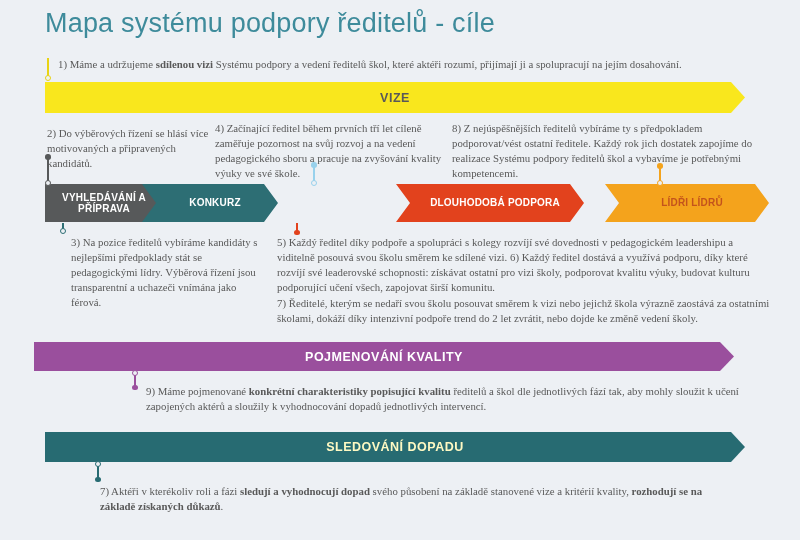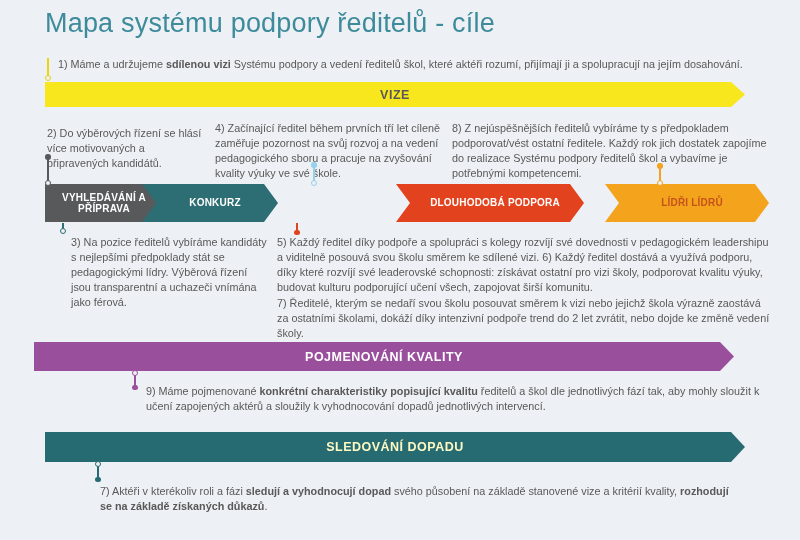--- a/index.html
+++ b/index.html
@@ -7,21 +7,21 @@
     width:800px;height:540px;overflow:hidden;position:relative;
     background:var(--bg);
     font-family:"Liberation Sans","DejaVu Sans",sans-serif;
     color:var(--text);
   }
   .abs{position:absolute;}
   .page-title{
     font-size:27px;font-weight:400;color:var(--title);letter-spacing:0.2px;
   }
   .note{
-    font-size:10.8px;line-height:1.38;color:var(--text);
+    font-size:10.8px;line-height:1.38;color:var(--text);font-family:Liberation Serif, serif;
   }
   .note b{font-weight:700;}
   
   .banner{
     display:flex;align-items:center;justify-content:center;
     font-weight:700;font-size:12.5px;letter-spacing:0.5px;
     clip-path:polygon(0 0,calc(100% - 14px) 0,100% 50%,calc(100% - 14px) 100%,0 100%);
   }
   .banner.vize{background:var(--yellow);color:var(--text);}
   .banner.kvalita{background:var(--purple);color:#fff;}
@@ -58,21 +58,21 @@
   .pin9{color:var(--purple);}
   .pin10{color:var(--tealdark);}
 </style>
 </head>
 <body style="--bg: #edf0f4; --title: #3e8b9b; --text: #595959; --yellow: #f9e71d; --dark: #57595a; --teal: #2d6e74; --lightblue: #98d1ec; --red: #e2421d; --orange: #f4a31c; --orangetext: #c4531c; --purple: #9a4f9d; --tealdark: #276b72;">
 
 <h1 class="abs page-title" style="left:45px;top:8px;margin:0;">Mapa systému podpory ředitelů - cíle</h1>
 
 <div class="abs note" style="left:58px;top:57px;width:736px;"><span>1) Máme a udržujeme </span><b>sdílenou vizi</b><span> Systému podpory a vedení ředitelů škol, které aktéři rozumí, přijímají ji a spolupracují na jejím dosahování.</span></div>
 
-<div class="abs banner vize" style="left:45px;top:82px;width:700px;height:25px;">
+<div class="abs banner vize" style="left:45px;top:82px;width:700px;height:31px;">
   <span>VIZE</span>
 </div>
 
 <div class="abs note" style="left:47px;top:126px;width:162px;">2) Do výběrových řízení se hlásí více motivovaných a připravených kandidátů.</div>
 <div class="abs note" style="left:215px;top:121px;width:232px;">4) Začínající ředitel během prvních tří let cíleně zaměřuje pozornost na svůj rozvoj a na vedení pedagogického sboru a pracuje na zvyšování kvality výuky ve své škole.</div>
 <div class="abs note" style="left:452px;top:121px;width:318px;">8) Z nejúspěšnějších ředitelů vybíráme ty s předpokladem podporovat/vést ostatní ředitele. Každý rok jich dostatek zapojíme do realizace Systému podpory ředitelů škol a vybavíme je potřebnými kompetencemi.</div>
 
 <div class="abs" style="left:45px;top:184px;width:700px;height:38px;">
   <div class="phase ph1">
     <span>VYHLEDÁVÁNÍ A PŘÍPRAVA</span>

